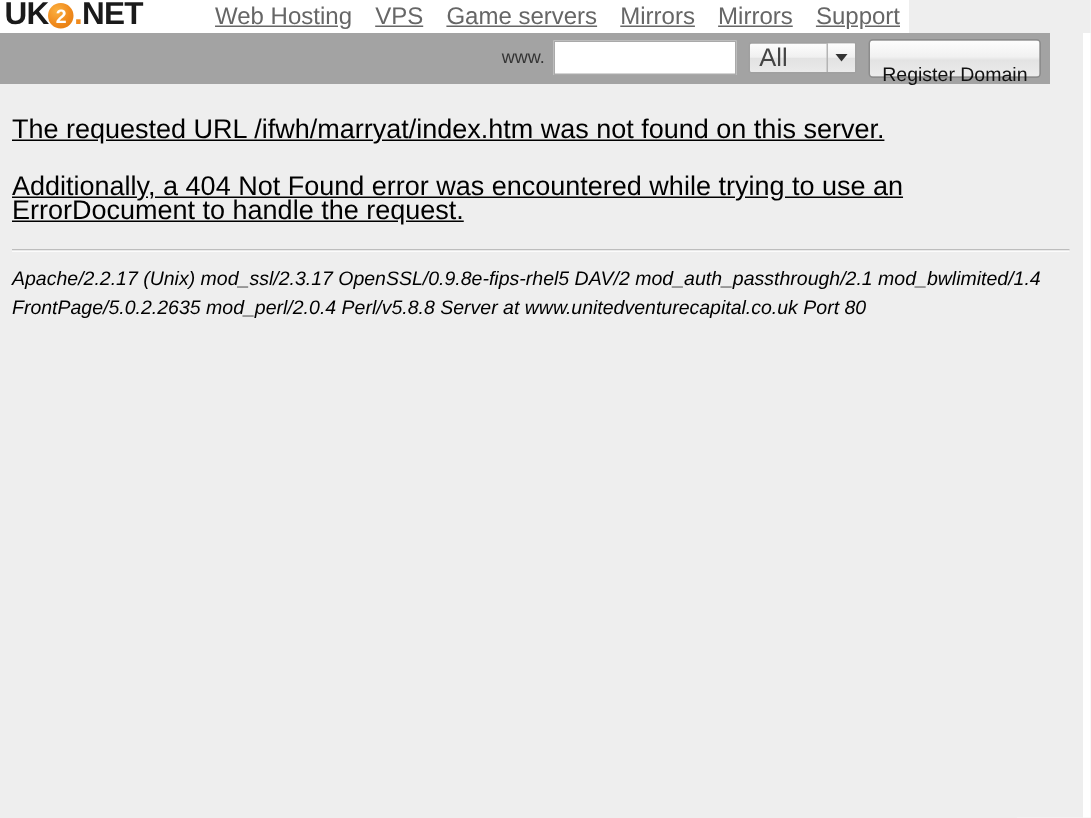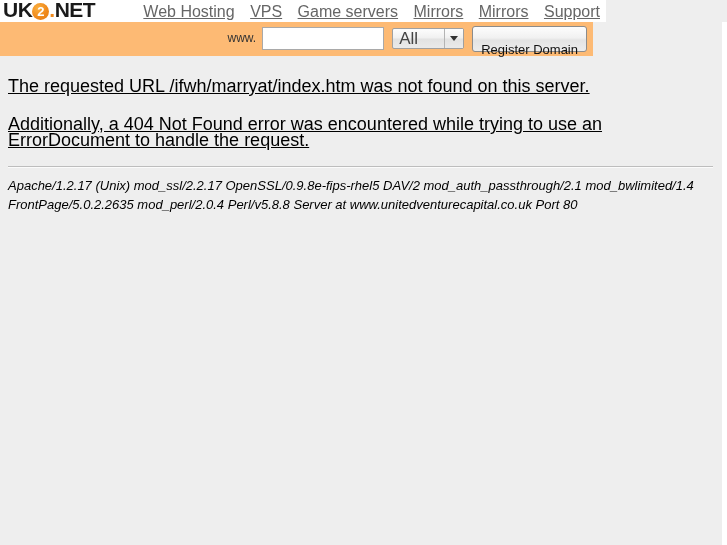--- a/index.html
+++ b/index.html
@@ -75,22 +75,22 @@
     text-decoration: underline;
     margin-left: 11px;
     font-family: "Liberation Sans", sans-serif;
   }
   .nav a:first-child { margin-left: 0; }
 
   
   .header-search {
     position: relative;
     height: 34px;
-    background: #fdba74;
-    width: 593px;
+    background: #a3a3a3;
+    width: 700px;
   }
 
   .search-row {
     position: absolute;
     right: 6px;
     top: 4px;
     display: flex;
     align-items: center;
     height: 25px;
   }
@@ -268,21 +268,21 @@
   <div class="content">
 
 
     <p class="body-text">The requested URL /ifwh/marryat/index.htm was not found on this server.</p>
 
     <p class="body-text second">Additionally, a 404 Not Found error was encountered while trying to use an ErrorDocument to handle the request.</p>
 
     <hr class="rule">
 
     <address class="signature">
-      <span>Apache/1.2.17 (Unix) mod_ssl/2.2.17 OpenSSL/0.9.8e-fips-rhel5 DAV/2 mod_auth_passthrough/2.1 mod_bwlimited/1.4</span>
+      <span>Apache/2.2.17 (Unix) mod_ssl/2.3.17 OpenSSL/0.9.8e-fips-rhel5 DAV/2 mod_auth_passthrough/2.1 mod_bwlimited/1.4</span>
       <span>FrontPage/5.0.2.2635 mod_perl/2.0.4 Perl/v5.8.8 Server at www.unitedventurecapital.co.uk Port 80</span>
     </address>
 
   </div>
 
   <div class="right-gutter"></div>
 
 </div>
 
 </body></html>

